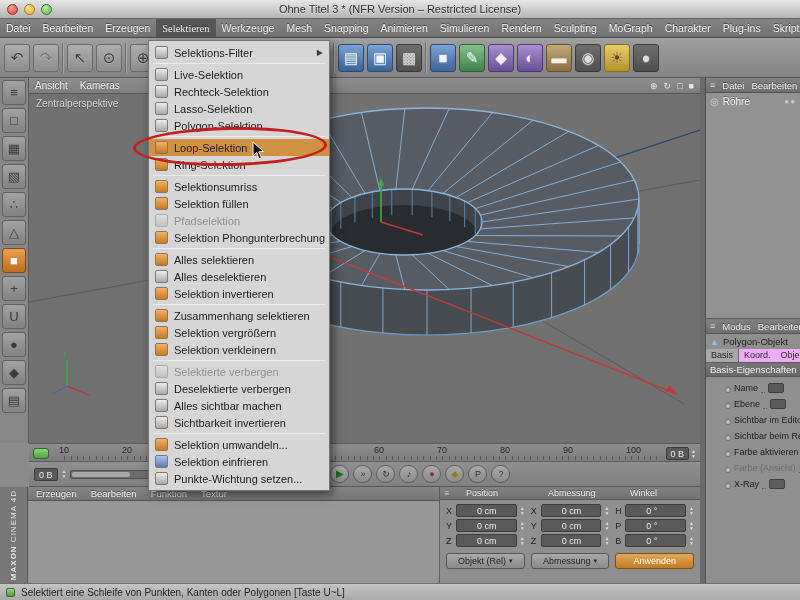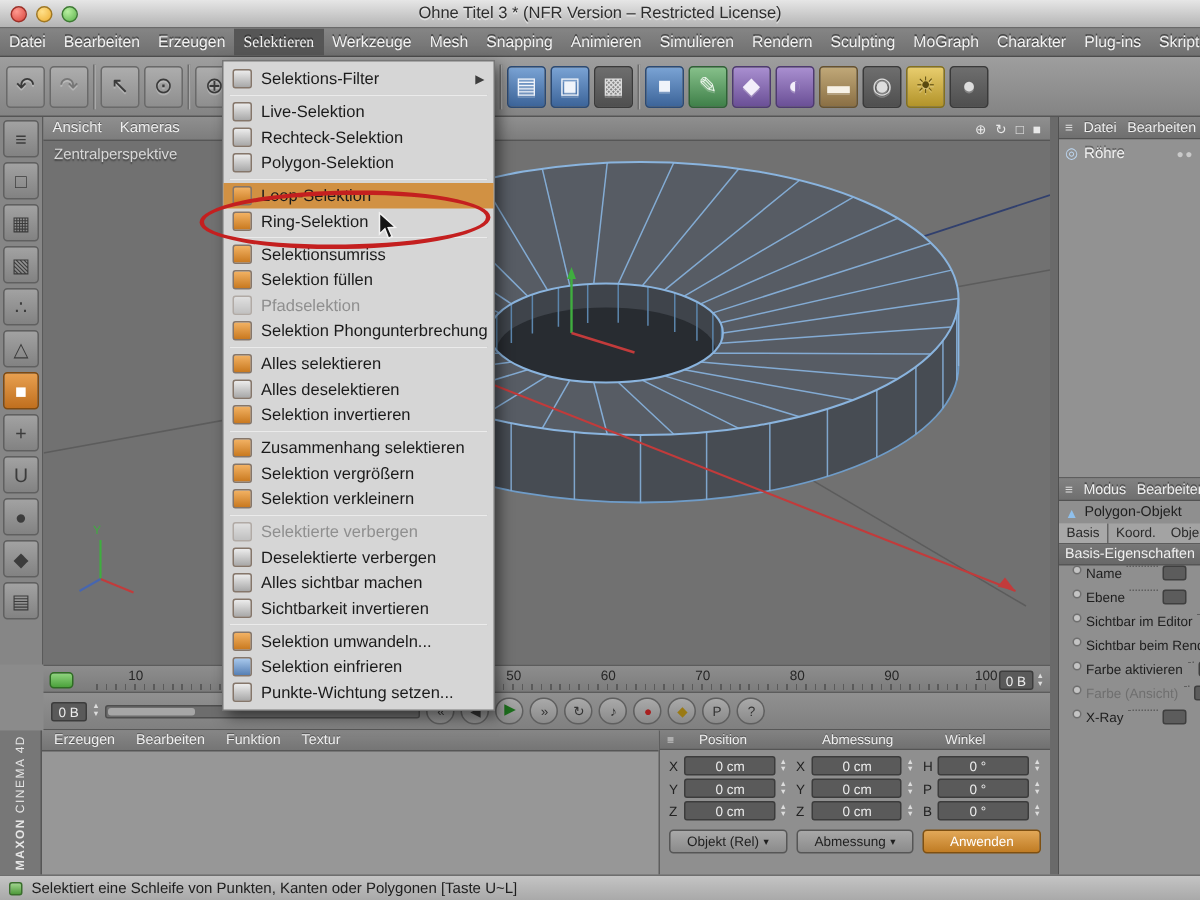--- a/index.html
+++ b/index.html
@@ -62,38 +62,38 @@
   .phead .ham{font-size:9px;color:#ddd;}
   .phead .pm{font-size:9.5px;color:#f0f0f0;text-shadow:0 -1px 0 rgba(0,0,0,.4);white-space:nowrap;}
   #om-body{height:226px;background:#929292;border-bottom:1px solid #5e5e5e;}
   .obj-row{display:flex;align-items:center;gap:4px;padding:3px 4px;}
   .obj-ico{color:#bdd7f2;font-size:10px;}
   .obj-name{font-size:10px;color:#f4f4f4;text-shadow:0 -1px 0 rgba(0,0,0,.35);}
   .obj-dots{margin-left:auto;color:#c9c9c9;font-size:8px;letter-spacing:1px;}
   .am-objrow{display:flex;align-items:center;gap:4px;padding:2px 4px;background:#8f8f8f;}
   .am-ico{color:#8fc0ec;font-size:9px;}
   .am-type{font-size:9.5px;color:#1f1f1f;white-space:nowrap;}
-  #am-tabs{display:flex;background:#a3a3a3;border-bottom:1px solid #5c5c5c;height:14px;}
+  #am-tabs{display:flex;background:#f0abfc;border-bottom:1px solid #5c5c5c;height:14px;}
   .amtab{font-size:9px;color:#2a2a2a;padding:1px 5px;white-space:nowrap;}
   .amtab.on{background:#a8a8a8;border-right:1px solid #666;}
   #am-section{height:14px;background:linear-gradient(#767676,#686868);color:#f0f0f0;font-size:9.5px;
     padding:0 4px;line-height:14px;white-space:nowrap;border-bottom:1px solid #555;}
-  .arow{display:flex;align-items:flex-start;gap:3px;height:16px;padding:0 9px;white-space:nowrap;}
+  .arow{display:flex;align-items:flex-end;gap:3px;height:16px;padding:0 19px;white-space:nowrap;}
   .adot{width:6px;height:6px;border-radius:50%;background:#c4c4c4;border:1px solid #6f6f6f;flex:0 0 6px;}
   .albl{font-size:9px;color:#1e1e1e;}
   .alead{flex:1;border-bottom:1px dotted #5f5f5f;height:1px;min-width:4px;}
   .actrl{width:16px;height:10px;background:#5c5c5c;border:1px solid #3f3f3f;border-radius:2px;flex:0 0 16px;}
 
   
   #timeline{position:absolute;left:29px;top:443px;width:671px;height:19px;background:linear-gradient(#8d8d8d,#7c7c7c);
     border-top:1px solid #5c5c5c;border-bottom:1px solid #5c5c5c;overflow:hidden;}
   #playhead{position:absolute;left:4px;top:4px;width:16px;height:11px;background:linear-gradient(#8fd47e,#4ca23c);
     border:1px solid #2f6b24;border-radius:3px;}
   #ticks{position:absolute;left:30px;top:1px;display:flex;}
-  .tick{width:63px;text-align:center;font-size:9px;color:#262626;}
+  .tick{width:63px;text-align:left;font-size:9px;color:#262626;}
   #tickmarks{position:absolute;left:30px;bottom:1px;width:600px;height:4px;
     background:repeating-linear-gradient(90deg,transparent 0 5.3px,#5a5a5a 5.3px 6.3px);}
   .framefield{position:absolute;right:4px;top:3px;display:flex;align-items:center;gap:2px;}
   .dfield{background:#5a5a5a;border:1px solid #3c3c3c;border-radius:2px;color:#ececec;
     font-size:9px;padding:0 4px;height:13px;line-height:12px;white-space:nowrap;}
   .step{display:flex;flex-direction:column;font-size:5px;color:#dcdcdc;line-height:5px;}
 
   
   #transport{position:absolute;left:29px;top:462px;width:671px;height:25px;background:linear-gradient(#909090,#808080);
     border-bottom:1px solid #575757;display:flex;align-items:center;gap:4px;padding:0 5px;}
@@ -595,20 +595,24 @@
     <div class="mrow">
       <span class="mico g"></span>
       <span class="mlabel">Live-Selektion</span>
     </div>
     <div class="mrow">
       <span class="mico g"></span>
       <span class="mlabel">Rechteck-Selektion</span>
     </div>
     <div class="mrow">
       <span class="mico g"></span>
+      <span class="mlabel">Lasso-Selektion</span>
+    </div>
+    <div class="mrow">
+      <span class="mico g"></span>
       <span class="mlabel">Polygon-Selektion</span>
     </div>
     <div class="msep"></div>
     <div class="mrow hl">
       <span class="mico o"></span>
       <span class="mlabel">Loop-Selektion</span>
     </div>
     <div class="mrow">
       <span class="mico o"></span>
       <span class="mlabel">Ring-Selektion</span>

